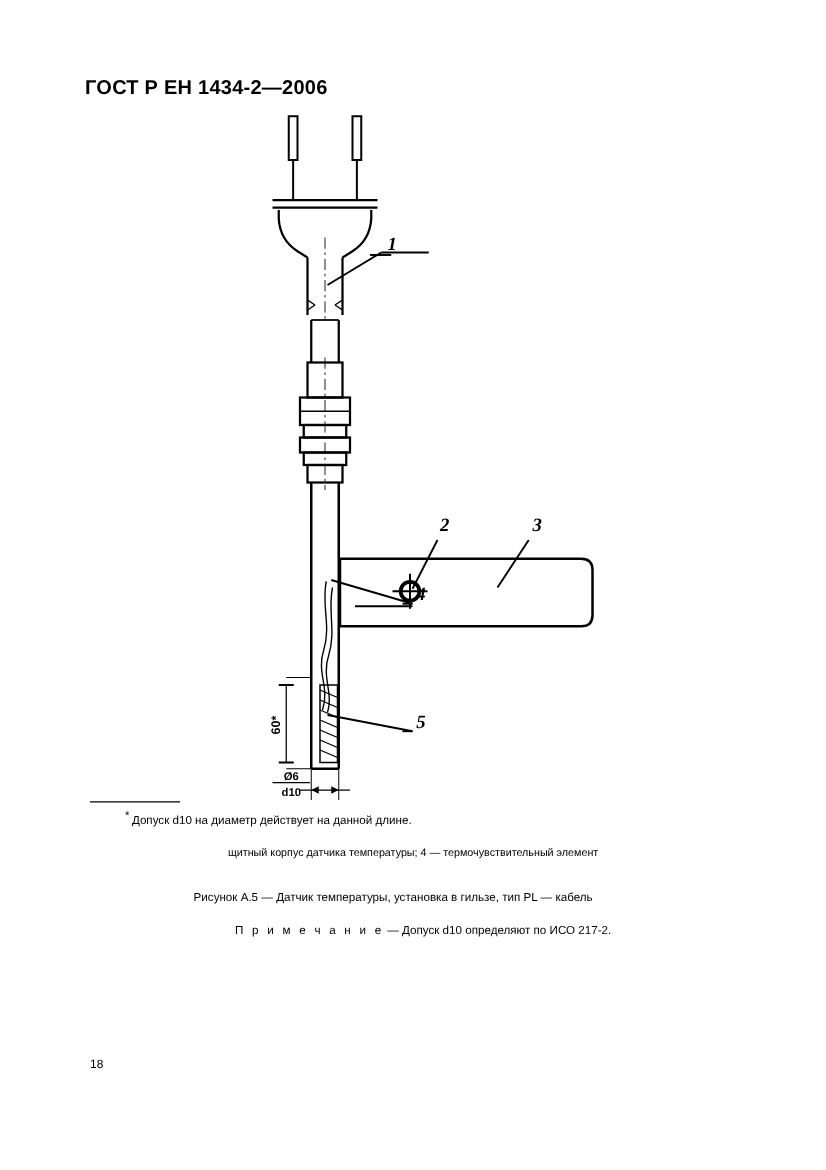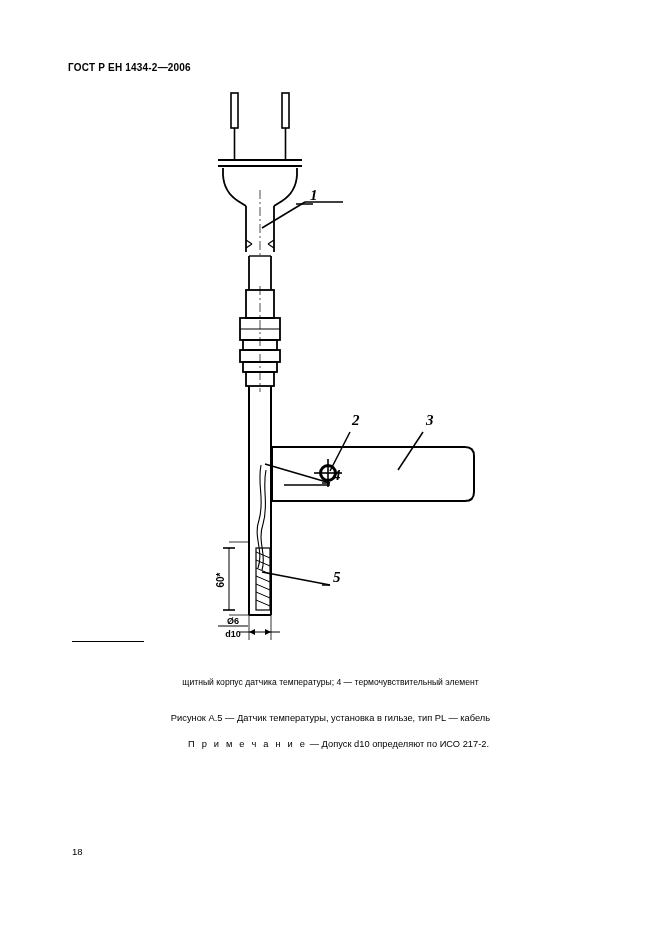--- a/index.html
+++ b/index.html
@@ -6,21 +6,21 @@
   body{
     width:661px;height:936px;position:relative;overflow:hidden;
     font-family:"Liberation Sans",sans-serif;color:#000;
     -webkit-font-smoothing:none;
   }
   .page{position:absolute;inset:0;background:#fff;}
 
   
   .doc-header{
     position:absolute;left:68px;top:62px;
-    font-size:10px;font-weight:bold;letter-spacing:.2px;
+    font-size:16px;font-weight:bold;letter-spacing:.2px;
   }
 
   
   .figure{position:absolute;left:0;top:80px;width:661px;height:570px;}
   .figure svg{display:block;}
 
   
   .footnote-rule{
     position:absolute;left:72px;top:641px;width:72px;height:0;
     border-top:1px solid #000;
@@ -34,21 +34,21 @@
   }
 
   .legend{
     position:absolute;left:68px;top:676px;width:525px;
     font-size:8.6px;line-height:12.4px;text-align:center;
   }
   .legend .ln1{display:block;text-align:justify;text-align-last:justify;}
   .legend .ln2{display:block;text-align:center;}
 
   .fig-caption{
-    position:absolute;left:68px;top:713px;width:525px;
+    position:absolute;left:52px;top:713px;width:525px;
     font-size:9.3px;text-align:center;
   }
 
   .note{
     position:absolute;left:68px;top:739px;width:525px;
     font-size:9.3px;text-align:center;
   }
   .note .sp{letter-spacing:2.2px;padding-left:16px;}
 
   .page-number{
@@ -162,20 +162,23 @@
       <text x="333" y="400" font-family="Liberation Serif, serif" font-size="15" font-style="italic" font-weight="bold">4</text>
       <text x="333" y="502" font-family="Liberation Serif, serif" font-size="15" font-style="italic" font-weight="bold">5</text>
 
       <text x="224" y="500" font-family="Liberation Sans, sans-serif" font-size="10" font-weight="bold" transform="rotate(-90 224 500)" text-anchor="middle">60*</text>
       <text x="233" y="544" font-family="Liberation Sans, sans-serif" font-size="9" font-weight="bold" text-anchor="middle">Ø6</text>
       <text x="233" y="557" font-family="Liberation Sans, sans-serif" font-size="9" font-weight="bold" text-anchor="middle">d10</text>
     </svg>
   </div>
 
   <div class="footnote-rule"></div>
+  <div class="footnote">
+    <span class="fn-mark">*</span><span>Допуск d10 на диаметр действует на данной длине.</span>
+  </div>
 
   <div class="legend">
     <span class="ln2">щитный корпус датчика температуры; 4 — термочувствительный элемент</span>
   </div>
 
   <div class="fig-caption">Рисунок А.5 — Датчик температуры, установка в гильзе, тип PL — кабель</div>
 
   <div class="note">
     <span class="sp">П р и м е ч а н и е</span><span> — Допуск d10 определяют по ИСО 217-2.</span>
   </div>

